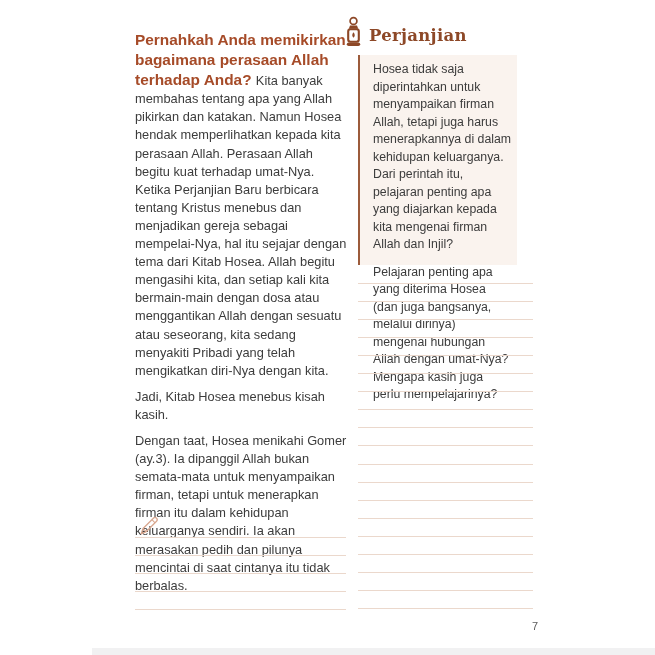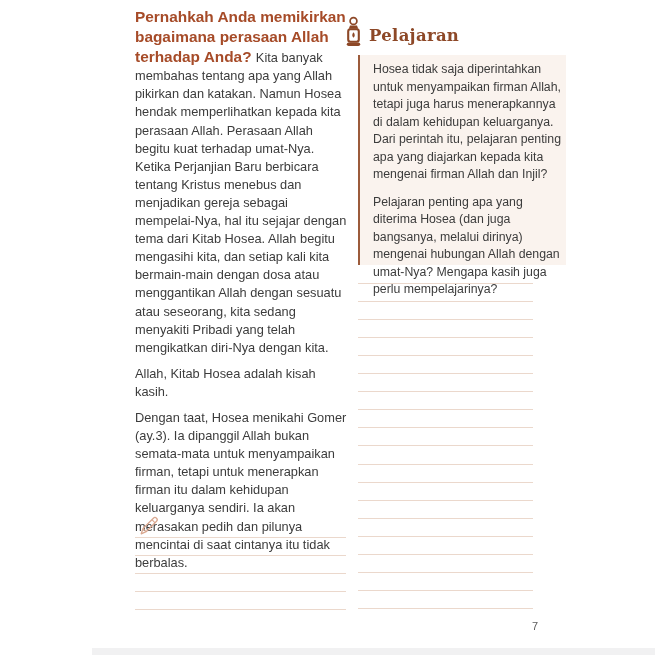--- a/index.html
+++ b/index.html
@@ -4,40 +4,40 @@
 <style>
   html, body { margin:0; padding:0; }
   body { width:655px; height:655px; background:#ffffff; }
   .page {
     position:relative; width:655px; height:655px; background:#ffffff;
     font-family:"Liberation Sans", sans-serif; color:#3c3c3c;
     overflow:hidden;
   }
   
   .article {
-    position:absolute; left:135px; top:7px; width:213px;
+    position:absolute; left:135px; top:30px; width:213px;
     font-size:12.8px; line-height:18.1px;
   }
   .article p { margin:0 0 8px 0; }
   .lead-heading {
     font-weight:bold; font-size:15.4px; line-height:19.6px; color:#a64b28;
   }
   .prayer { font-style:italic; }
   
   .pencil { position:absolute; left:138px; top:515px; }
   
   .reflect-header { position:absolute; left:343px; top:16px; width:200px; height:36px; }
   .lantern { position:absolute; left:0; top:0; }
   .reflect-title {
     position:absolute; left:26px; top:10px;
     font-family:"DejaVu Serif", serif; font-weight:bold;
     font-size:16.5px; color:#8d4827; letter-spacing:0.3px;
   }
   .reflect-box {
-    position:absolute; left:358px; top:55px; width:208px; height:210px;
+    position:absolute; left:358px; top:55px; width:159px; height:210px;
     box-sizing:border-box; background:#faf3ee;
     border-left:2px solid #9c5b3b;
     padding:6px 5px 8px 13px;
     font-size:12.3px; line-height:17.5px; color:#3c3c3c;
   }
   .reflect-box p { margin:0 0 10px 0; }
   
   .ruled-line { position:absolute; height:1px; background:#ebd8cc; }
   
   .page-number {
@@ -49,21 +49,21 @@
     background:#f1f1f2;
   }
 </style>
 </head>
 <body>
 
 <div class="page">
 
   <div class="article">
     <p><span class="lead-heading">Pernahkah Anda memikirkan bagaimana perasaan Allah terhadap Anda? </span><span>Kita banyak membahas tentang apa yang Allah pikirkan dan katakan. Namun Hosea hendak memperlihatkan kepada kita perasaan Allah. Perasaan Allah begitu kuat terhadap umat-Nya. Ketika Perjanjian Baru berbicara tentang Kristus menebus dan menjadikan gereja sebagai mempelai-Nya, hal itu sejajar dengan tema dari Kitab Hosea. Allah begitu mengasihi kita, dan setiap kali kita bermain-main dengan dosa atau menggantikan Allah dengan sesuatu atau seseorang, kita sedang menyakiti Pribadi yang telah mengikatkan diri-Nya dengan kita.</span></p>
-    <p>Allah, Kitab Hosea adalah kisah kasih.</p>
+    <p>Jadi, Kitab Hosea menebus kisah kasih.</p>
     <p>Dengan taat, Hosea menikahi Gomer (ay.3). Ia dipanggil Allah bukan semata-mata untuk menyampaikan firman, tetapi untuk menerapkan firman itu dalam kehidupan keluarganya sendiri. Ia akan merasakan pedih dan pilunya mencintai di saat cintanya itu tidak berbalas.</p>
     <p class="prayer"></p>
   </div>
 
   <div class="pencil">
     <svg width="22" height="22" viewBox="0 0 24 24">
       <path d="M3.5 20.5 L5.5 14.8 L16.8 3.5 a2.4 2.4 0 0 1 3.4 3.4 L8.9 18.2 Z" fill="none" stroke="#d9a78f" stroke-width="1.4" stroke-linejoin="round"></path>
       <line x1="15.2" y1="5.1" x2="18.6" y2="8.5" stroke="#d9a78f" stroke-width="1.2"></line>
       <line x1="5.5" y1="14.8" x2="8.9" y2="18.2" stroke="#d9a78f" stroke-width="1.2"></line>
     </svg>
@@ -72,21 +72,21 @@
   <div class="reflect-header">
     <span class="lantern">
       <svg width="21" height="33" viewBox="0 0 21 33">
         <circle cx="10.5" cy="5" r="3.4" fill="none" stroke="#8d4827" stroke-width="1.7"></circle>
         <path d="M7 9.6 h7 l1.2 3.2 h-9.4 Z" fill="#8d4827"></path>
         <rect x="5.2" y="13.2" width="10.6" height="12.6" rx="2.2" fill="none" stroke="#8d4827" stroke-width="2.1"></rect>
         <path d="M10.5 16.2 c1.7 2.1 1.7 4 0 5.6 c-1.7 -1.6 -1.7 -3.5 0 -5.6 Z" fill="#8d4827"></path>
         <rect x="3.8" y="26.4" width="13.4" height="3.6" rx="1.8" fill="#8d4827"></rect>
       </svg>
     </span>
-    <span class="reflect-title">Pelajaran</span>
+    <span class="reflect-title">Perjanjian</span>
   </div>
 
   <div class="reflect-box">
     <p>Hosea tidak saja diperintahkan untuk menyampaikan firman Allah, tetapi juga harus menerapkannya di dalam kehidupan keluarganya. Dari perintah itu, pelajaran penting apa yang diajarkan kepada kita mengenai firman Allah dan Injil?</p>
     <p>Pelajaran penting apa yang diterima Hosea (dan juga bangsanya, melalui dirinya) mengenai hubungan Allah dengan umat-Nya? Mengapa kasih juga perlu mempelajarinya?</p>
   </div>
 
   <div id="lines">
       <div class="ruled-line" style="left: 358px; top: 283px; width: 175px;"></div>
       <div class="ruled-line" style="left: 358px; top: 301.05px; width: 175px;"></div>

